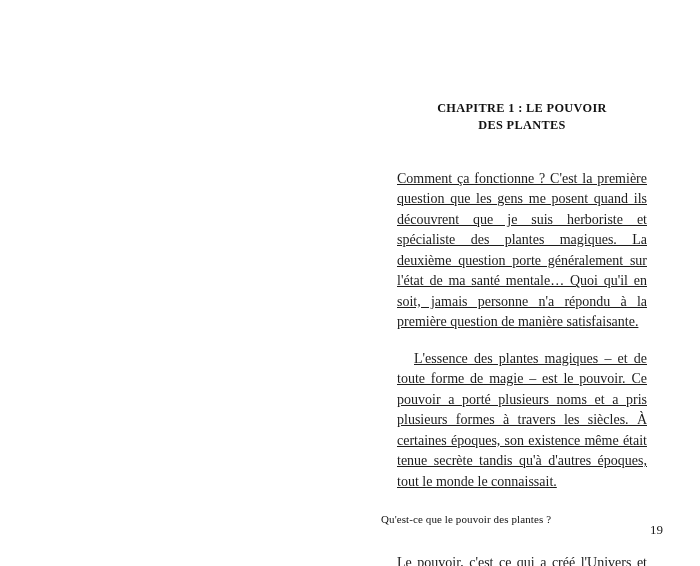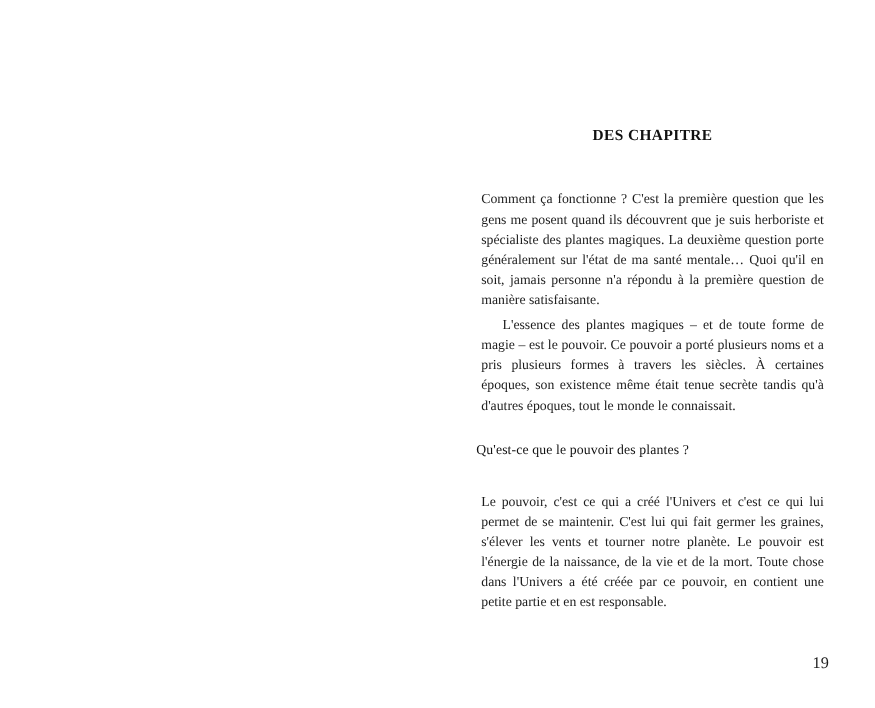--- a/index.html
+++ b/index.html
@@ -32,27 +32,28 @@
     font-size: 12.3px;
     letter-spacing: 0.35px;
     line-height: 1.42;
     margin: 0 0 34px 0;
     color: #111111;
   }
   .chapter-title .line2 {
     display: block;
   }
   p.body-par {
-    margin: 4px;
-    font-size: 11px;
+    margin: 16px;
+    font-size: 14px;
     line-height: 1.465;
     text-align: justify;
     text-justify: inter-word;
     color: #1c1c1c;
     hyphens: none;
+    text-decoration: underline;
   }
   p.indented {
     text-indent: 17px;
   }
   .subhead {
     font-weight: normal;
     font-size: 11px;
     margin: 21px 0 28px 0;
     color: #111111;
     letter-spacing: 0.1px;
@@ -69,21 +70,22 @@
   }
 </style>
 </head>
 <body>
 
 <div class="page">
 
   <div class="text-column">
 
     <h1 class="chapter-title">
-      <span class="line2">DES CHAPITRE</span>
+      <span>CHAPITRE 1 : LE POUVOIR</span>
+      <span class="line2">DES PLANTES</span>
     </h1>
 
     <p class="body-par">Comment ça fonctionne ? C'est la première question que les gens me posent quand ils découvrent que je suis herboriste et spécialiste des plantes magiques. La deuxième question porte généralement sur l'état de ma santé mentale… Quoi qu'il en soit, jamais personne n'a répondu à la première question de manière satisfaisante.</p>
     <p class="body-par indented">L'essence des plantes magiques – et de toute forme de magie – est le pouvoir. Ce pouvoir a porté plusieurs noms et a pris plusieurs formes à travers les siècles. À certaines époques, son existence même était tenue secrète tandis qu'à d'autres époques, tout le monde le connaissait.</p>
 
     <h2 class="subhead">Qu'est-ce que le pouvoir des plantes ?</h2>
 
     <p class="body-par gap-par">Le pouvoir, c'est ce qui a créé l'Univers et c'est ce qui lui permet de se maintenir. C'est lui qui fait germer les graines, s'élever les vents et tourner notre planète. Le pouvoir est l'énergie de la naissance, de la vie et de la mort. Toute chose dans l'Univers a été créée par ce pouvoir, en contient une petite partie et en est responsable.</p>
 
   </div>

